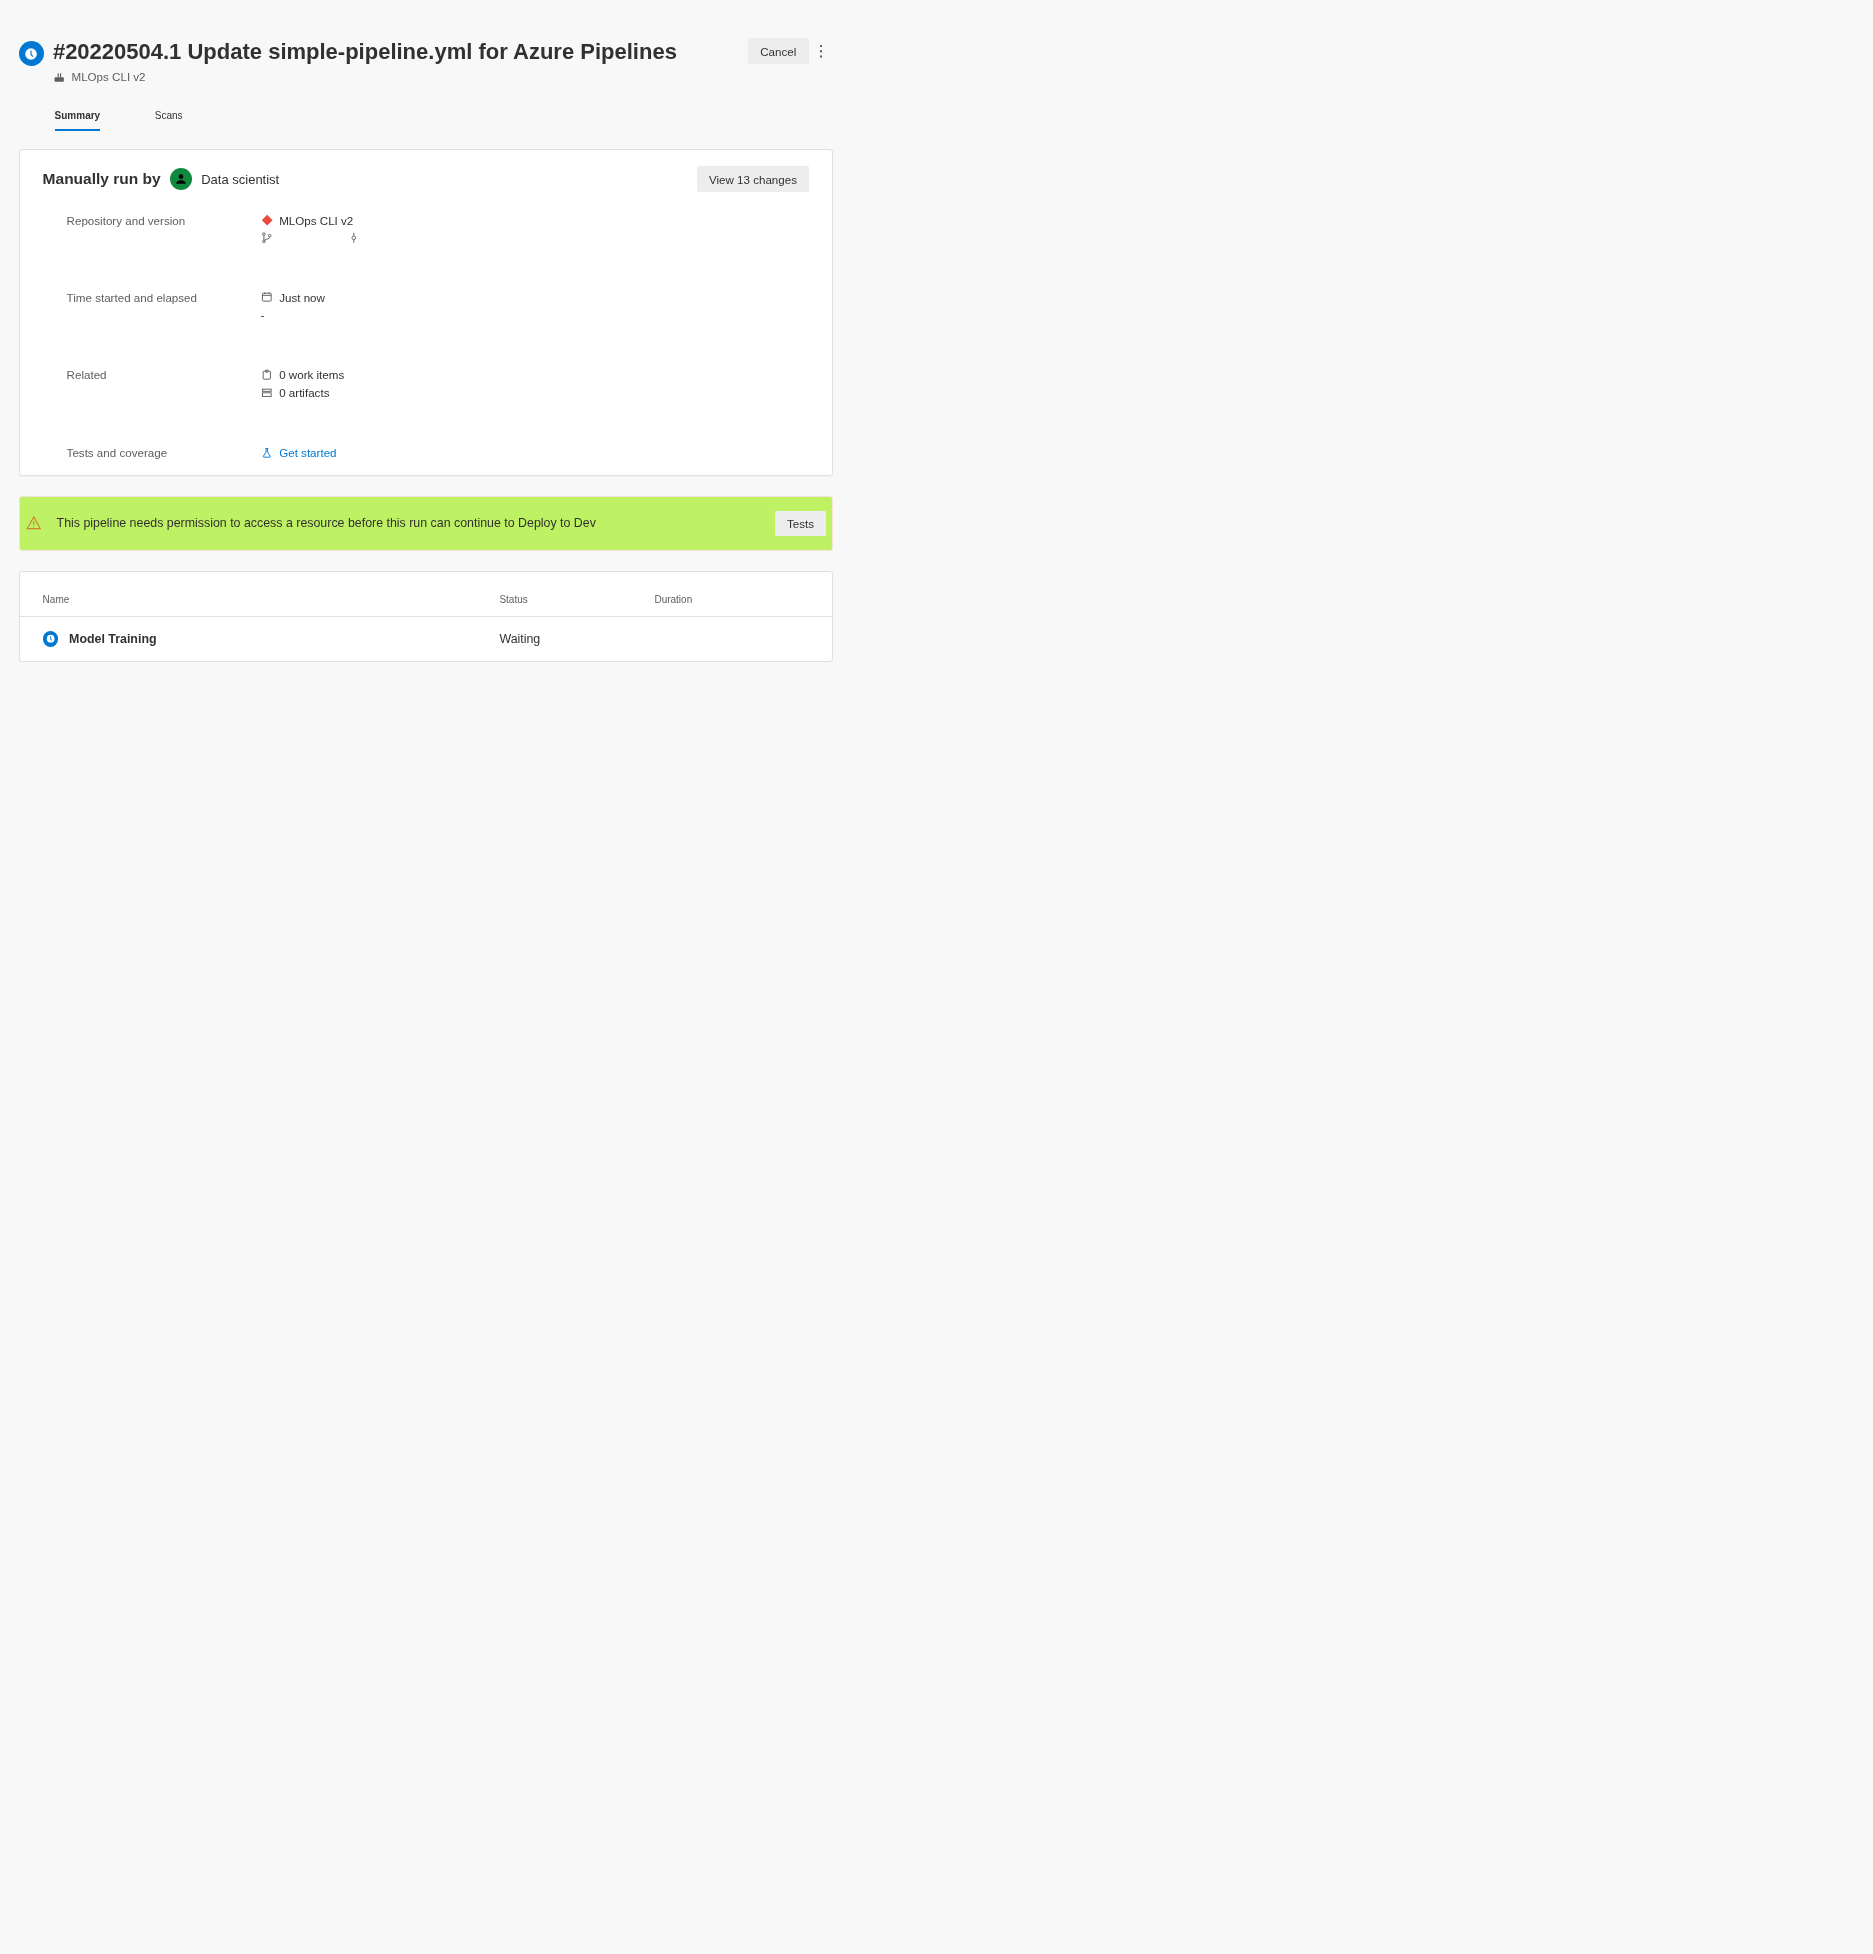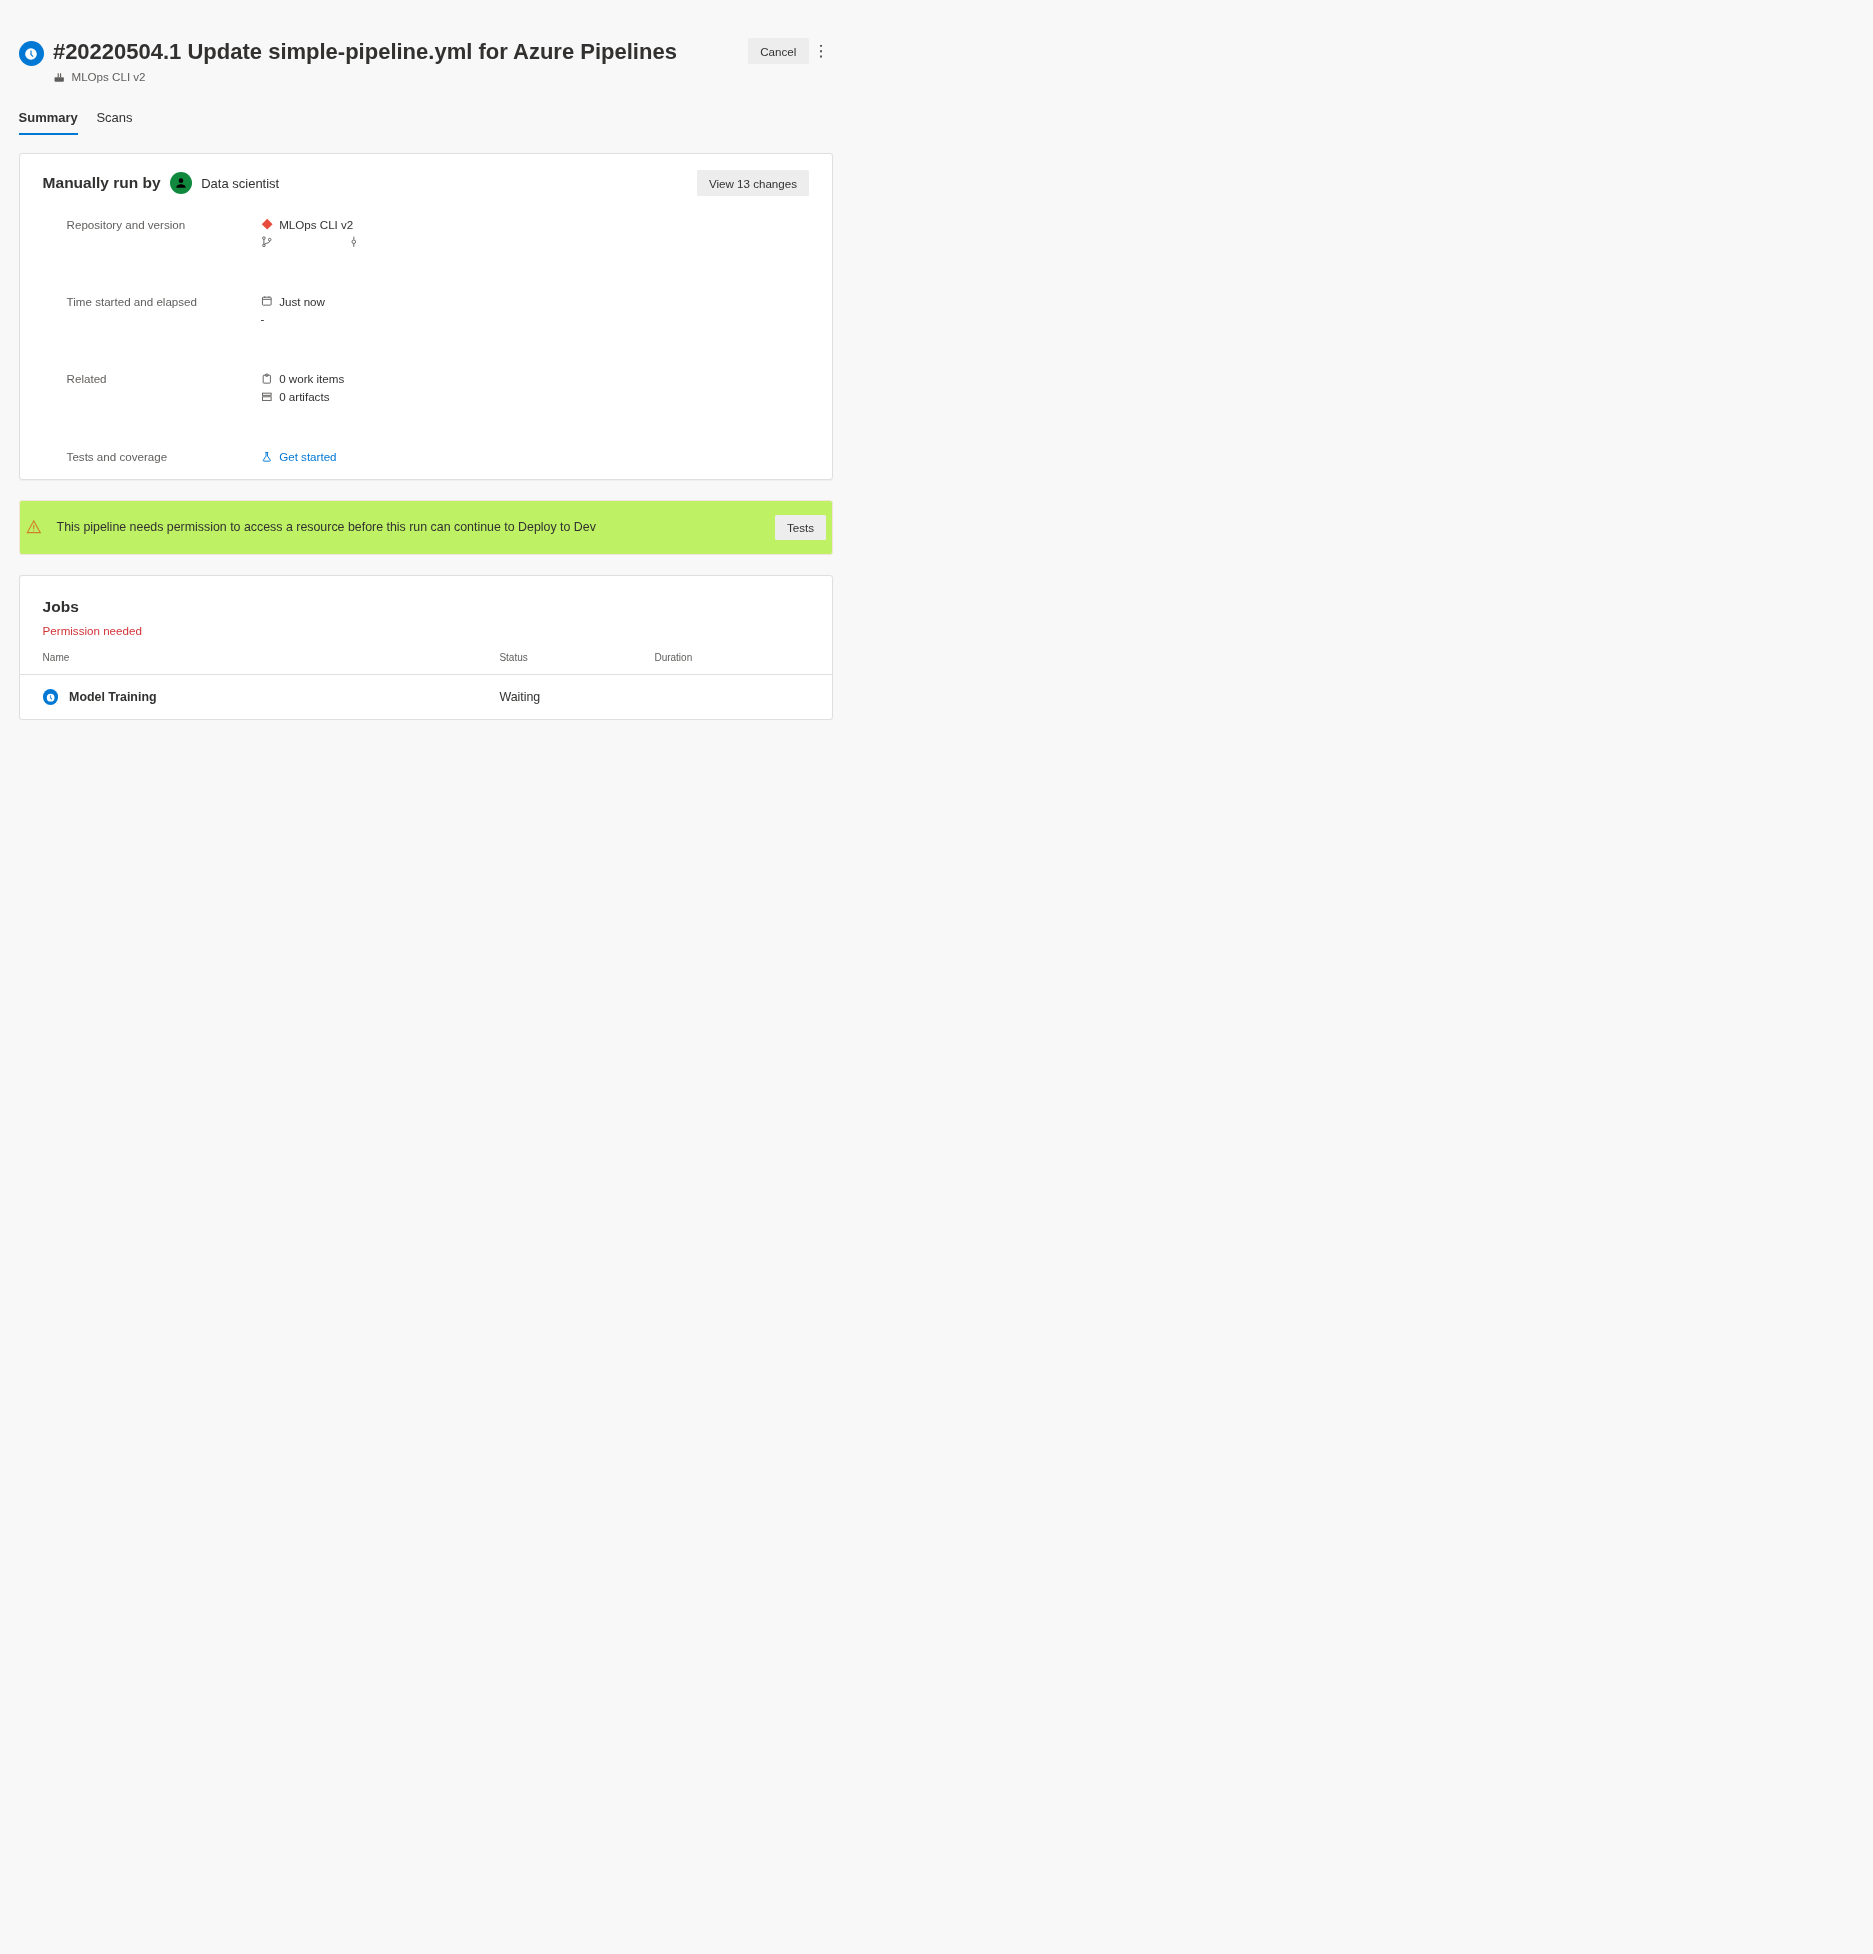--- a/index.html
+++ b/index.html
@@ -69,25 +69,26 @@
     font-size: 15.5px;
     line-height: 1;
   }
   .tabs {
     display: flex;
     gap: 18.6px;
     margin-top: 22px;
     border-bottom: none;
   }
   .tab {
-    font-size: 13px;
+    font-size: 10px;
     padding: 4.6px 0 7.7px 0;
     cursor: pointer;
     color: #323130;
     border-bottom: 2.3px solid transparent;
+    margin-left: 36px;
   }
   .tab.active {
     font-weight: 600;
     border-bottom-color: #0078d4;
   }
   .card {
     background: #fff;
     border: 0.8px solid #e1dfdd;
     border-radius: 3.1px;
     padding: 16px 23px;
@@ -317,24 +318,20 @@
           <path d="M12 3L2 21h20L12 3z"></path>
           <path d="M12 10v5" stroke-linecap="round"></path>
           <circle cx="12" cy="18" r="0.8" fill="#d08029" stroke="none"></circle>
         </svg>
     </span>
     <div class="banner-text">This pipeline needs permission to access a resource before this run can continue to Deploy to Dev</div>
     <button class="btn">Tests</button>
   </div>
 
   <div class="card jobs-card">
-    <div class="jobs-header">
-      <div class="jobs-title">Jobs</div>
-      <div class="jobs-stage">Permission needed</div>
-    </div>
     <div class="jobs-cols">
       <div>Name</div>
       <div>Status</div>
       <div>Duration</div>
     </div>
     <div class="job-row">
       <div class="job-name">
         <span class="job-status-circle">
           <svg viewBox="0 0 24 24">
               <path d="M12 2a10 10 0 100 20 10 10 0 000-20zm1 10.41l3.3 3.3-1.42 1.41L11 13.24V6h2v6.41z"></path>

